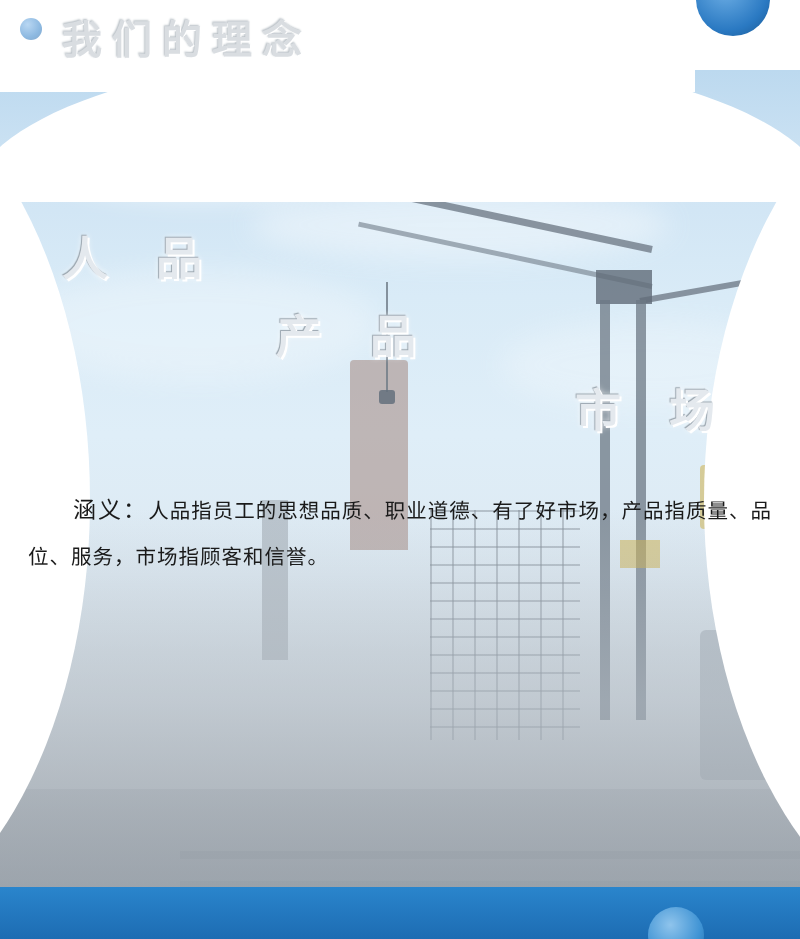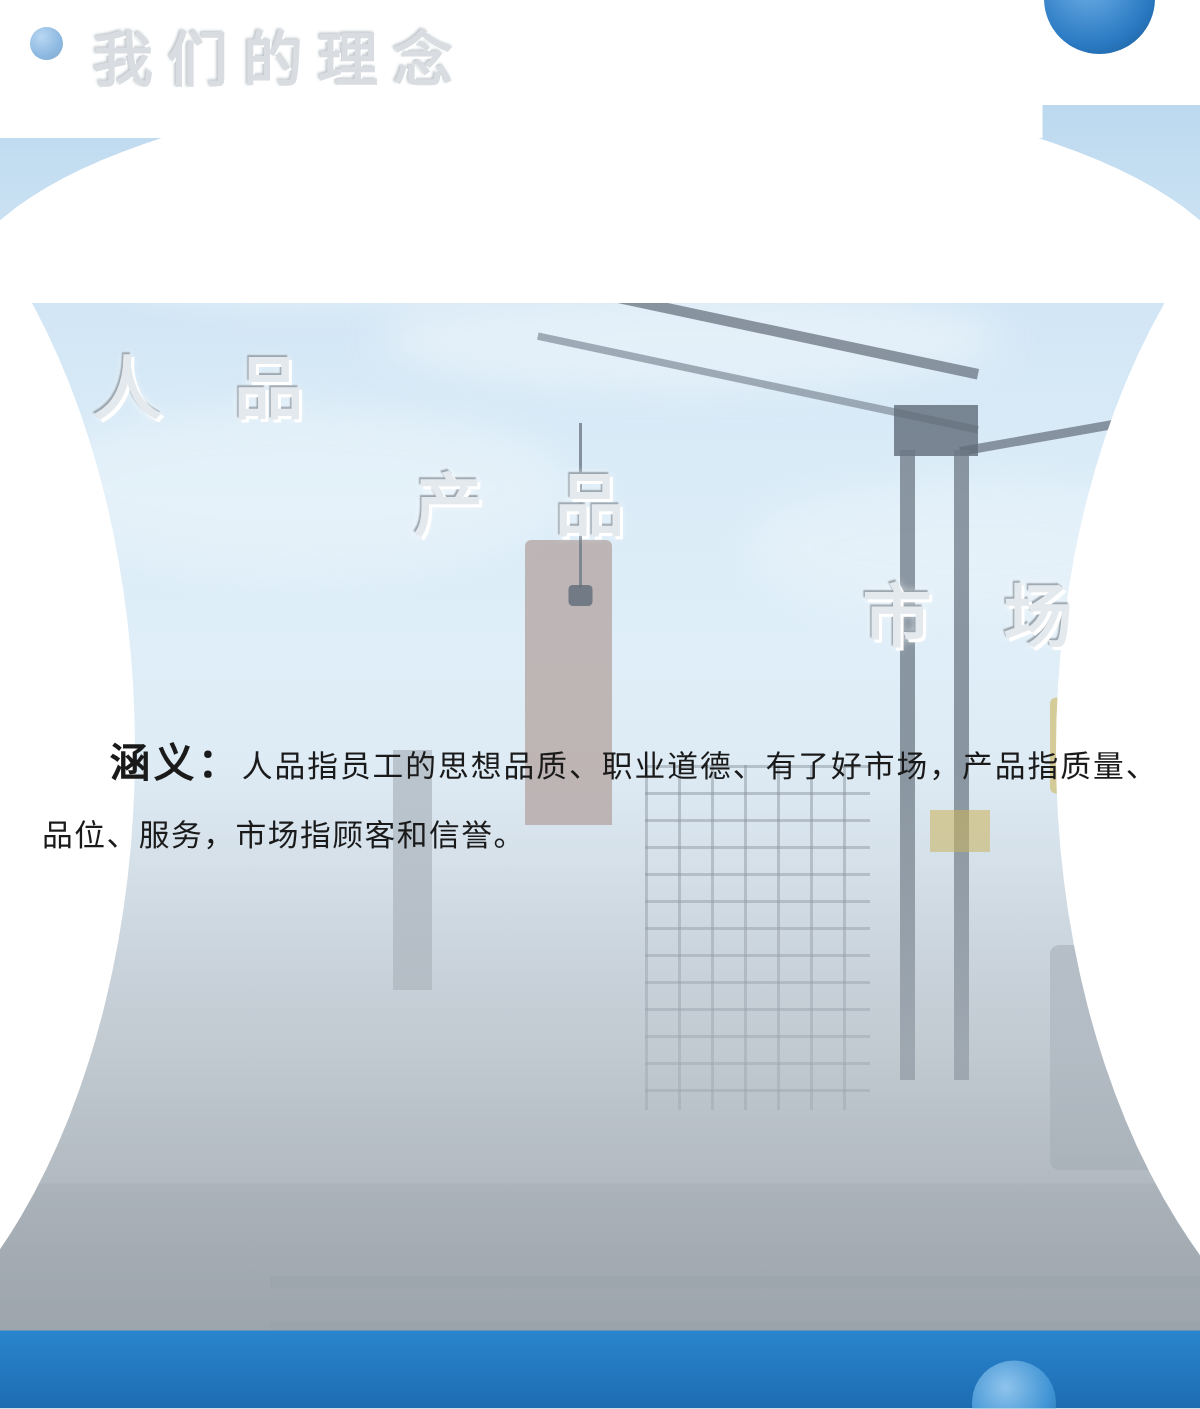--- a/index.html
+++ b/index.html
@@ -300,22 +300,22 @@
     line-height: 46px;
     letter-spacing: 1px;
     font-family: "DejaVu Sans", "Liberation Sans", sans-serif;
     text-align: justify;
   }
   .para {
     margin: 0;
     text-indent: 2em;
   }
   .lead {
-    font-weight: bold;
-    font-size: 27px;
+    font-weight: normal;
+    font-size: 23px;
     letter-spacing: 2px;
   }
   .para-first { text-indent: 2.2em; }
 </style>
 </head>
 <body>
 
 <div id="poster">
 
   <div class="photo">

